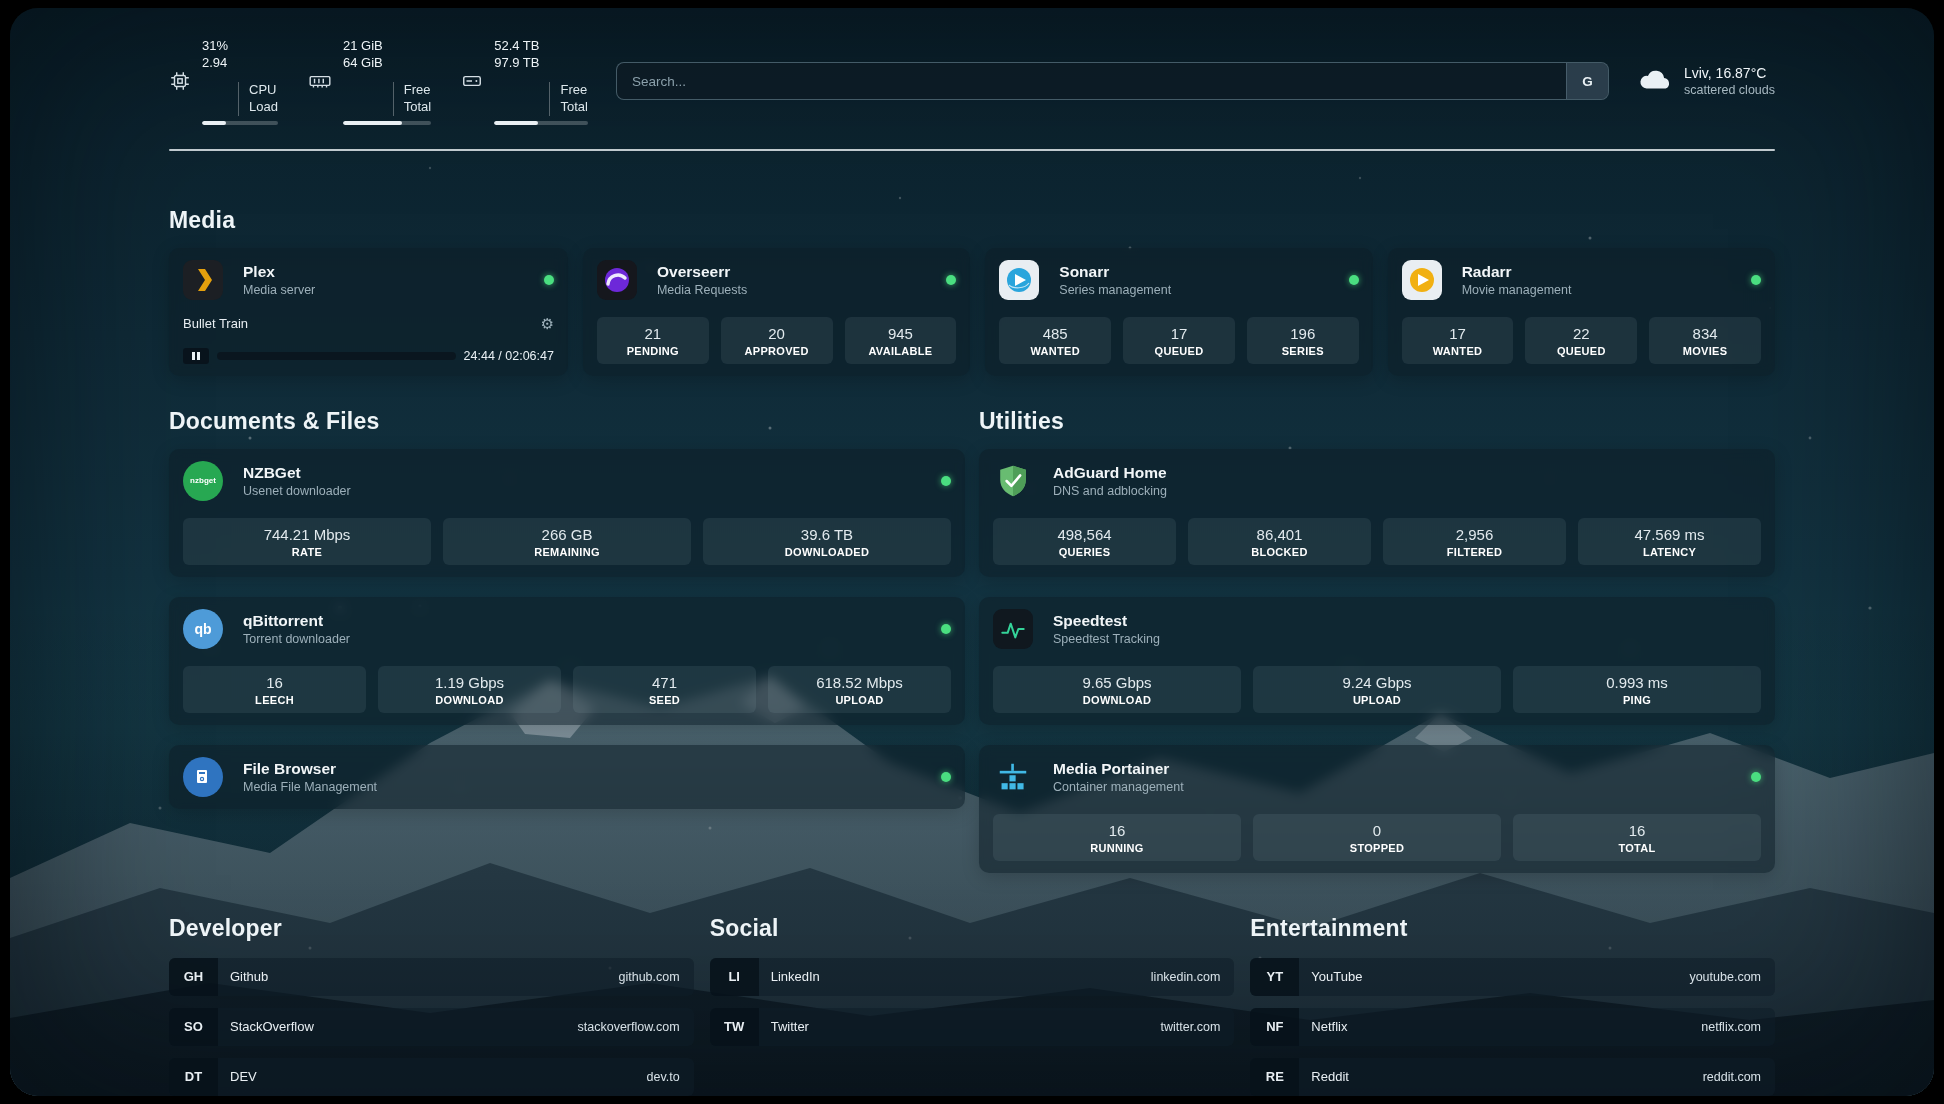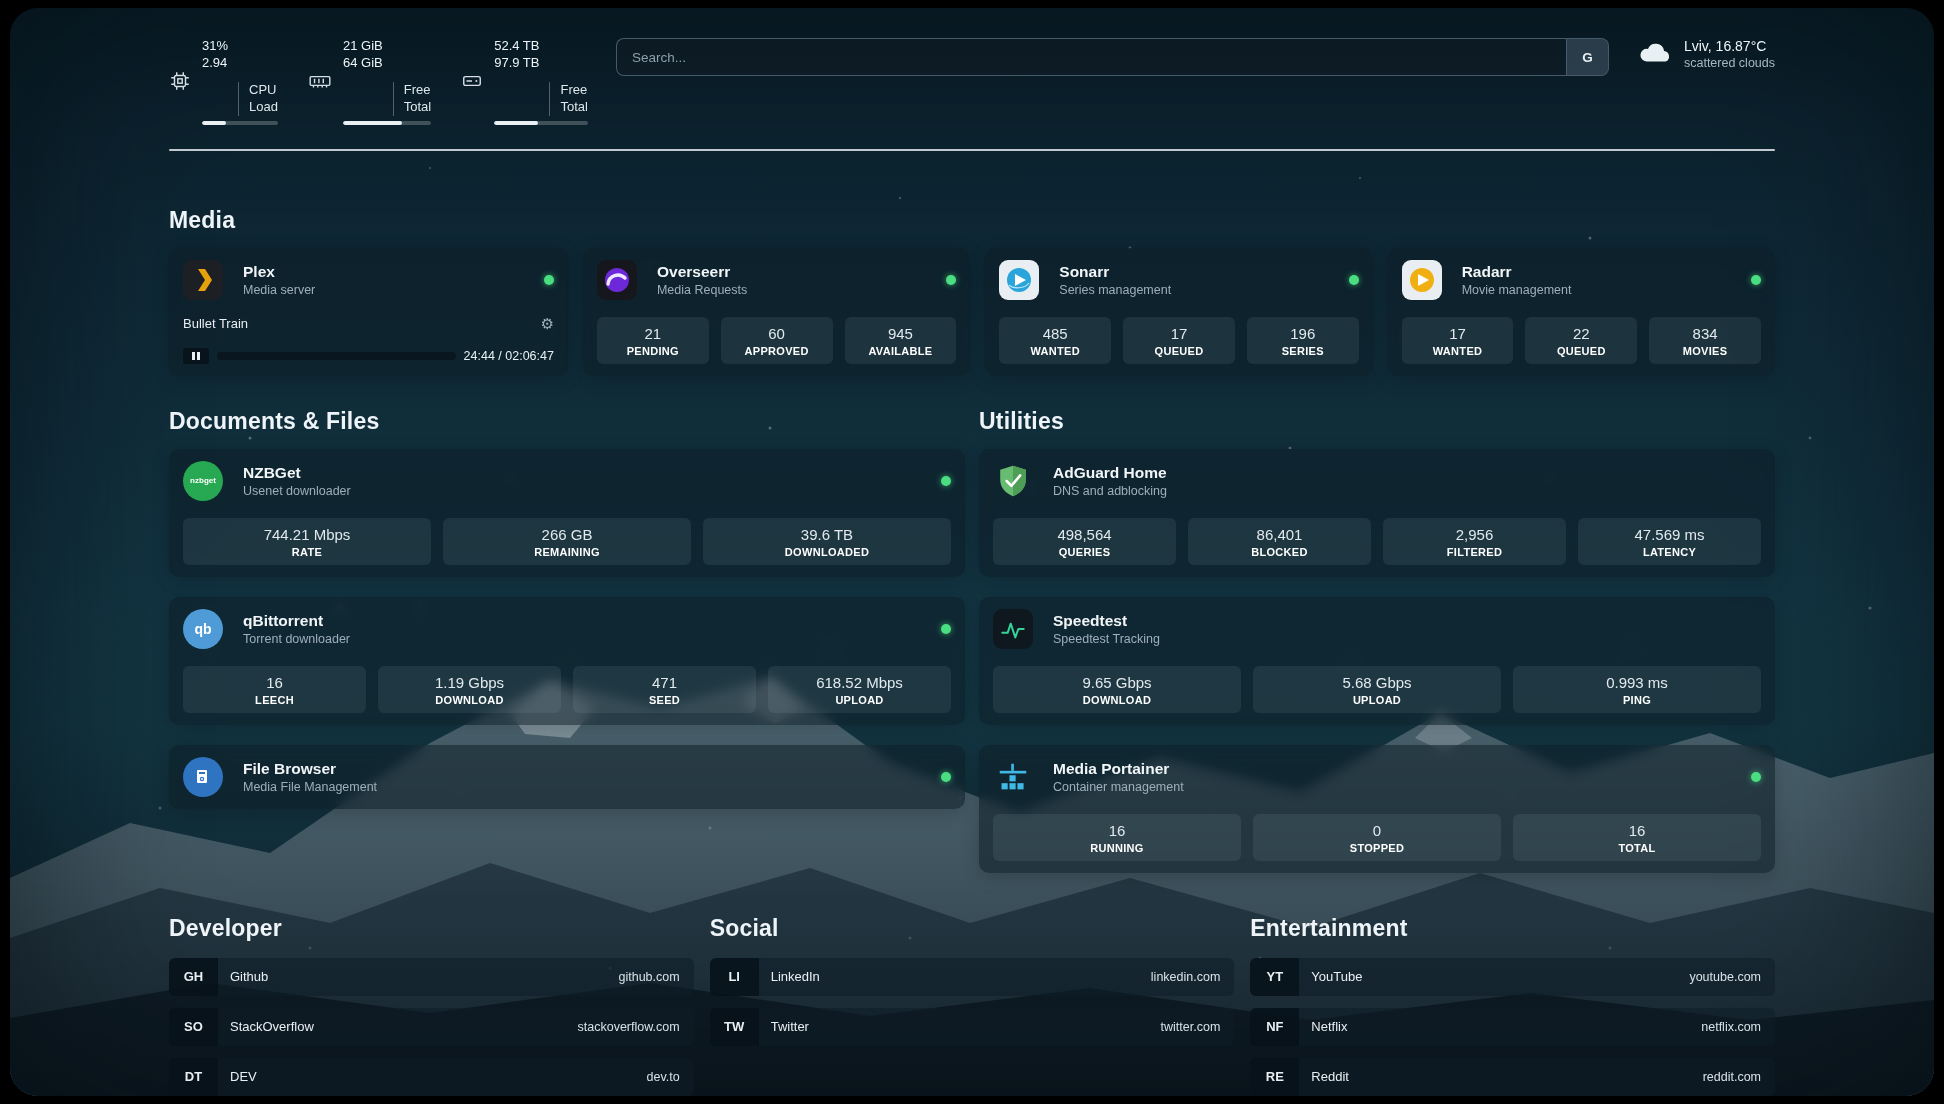--- a/index.html
+++ b/index.html
@@ -6,21 +6,21 @@
   html,body { width:1944px; height:1104px; background:#000; font-family:"Liberation Sans", sans-serif; overflow:hidden; }
   .window { position:absolute; left:10px; top:8px; right:10px; bottom:8px; border-radius:28px; overflow:hidden;
             background:linear-gradient(180deg,#0a1f2a 0%, #0f2a37 30%, #123240 52%, #153a47 66%, #12303c 100%); }
   .bg { position:absolute; inset:0; width:100%; height:100%; z-index:0; }
   .tint { position:absolute; inset:0; z-index:1; pointer-events:none;
           background:linear-gradient(180deg, rgba(8,25,34,0) 55%, rgba(5,16,24,.5) 100%);
           box-shadow:inset 0 0 160px 30px rgba(0,6,12,.45); }
   .content { position:relative; z-index:2; width:1606px; margin:0 auto; padding-top:30px; }
 
   
-  .topbar { display:flex; align-items:flex-start; }
+  .topbar { display:flex; align-items:center; }
   .metrics { display:flex; gap:30px; }
   .metric { display:flex; align-items:center; gap:11px; }
   .m-icon { display:flex; align-items:center; }
   .m-body { display:flex; flex-direction:column; gap:5px; }
   .m-rows { display:flex; gap:10px; }
   .m-col { display:flex; flex-direction:column; gap:1px; font-size:13px; line-height:1.25; color:#eef4f7; }
   .m-col.labs { border-left:1px solid rgba(255,255,255,.3); padding-left:10px; color:#dde7ec;margin-top:44px; }
   .m-bar { height:4px; border-radius:2px; background:rgba(255,255,255,.22); overflow:hidden; }
   .m-bar i { display:block; height:100%; background:#e9eff3; border-radius:2px; }
 
@@ -280,21 +280,21 @@
             <div class="app-sub">Media Requests</div>
           </div>
           <span class="dot"></span>
         </div>
         <div class="stats">
           <div class="stat">
             <div class="stat-value">21</div>
               <div class="stat-label">PENDING</div>
           </div>
           <div class="stat">
-            <div class="stat-value">60</div>
+            <div class="stat-value">20</div>
               <div class="stat-label">APPROVED</div>
           </div>
           <div class="stat">
             <div class="stat-value">945</div>
               <div class="stat-label">AVAILABLE</div>
           </div>
         </div>
       </div>
 
       <div class="card">
@@ -488,21 +488,21 @@
               <div class="app-title">Speedtest</div>
               <div class="app-sub">Speedtest Tracking</div>
             </div>
           </div>
           <div class="stats">
             <div class="stat">
               <div class="stat-value">9.65 Gbps</div>
                 <div class="stat-label">DOWNLOAD</div>
             </div>
             <div class="stat">
-              <div class="stat-value">5.68 Gbps</div>
+              <div class="stat-value">9.24 Gbps</div>
                 <div class="stat-label">UPLOAD</div>
             </div>
             <div class="stat">
               <div class="stat-value">0.993 ms</div>
                 <div class="stat-label">PING</div>
             </div>
           </div>
         </div>
 
         <div class="card tall">

